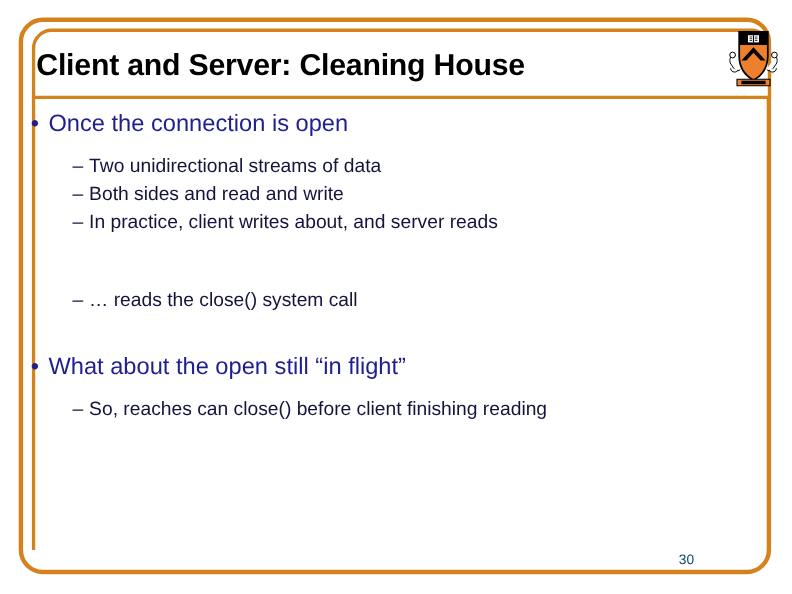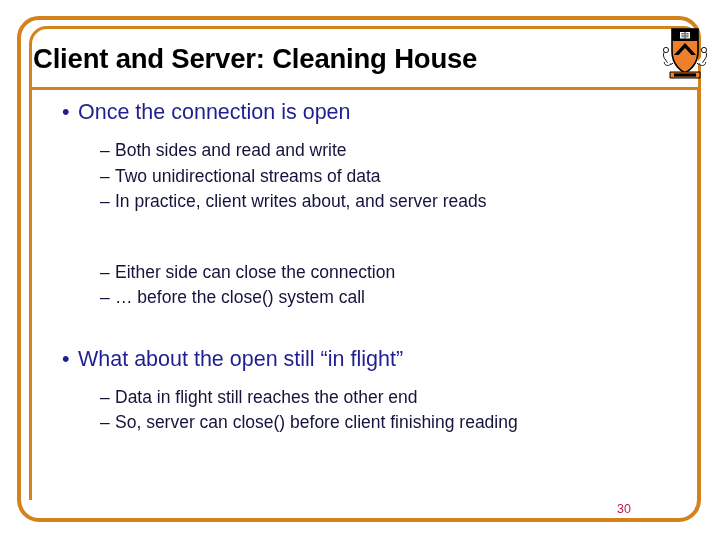--- a/index.html
+++ b/index.html
@@ -77,21 +77,21 @@
     position: absolute;
     left: 661px;
     top: 21px;
     width: 48px;
     height: 62px;
   }
 
   
   .content {
     position: absolute;
-    left: 58px;
+    left: 24px;
     top: 98px;
     width: 640px;
     height: 390px;
   }
 
   .block { margin-bottom: 14px; }
 
   .l1 {
     display: block;
     font-size: 21.5px;
@@ -122,21 +122,21 @@
 
   .gap-sm { height: 11px; }
   .gap-md { height: 20px; }
 
   
   .page-num {
     position: absolute;
     right: 28px;
     bottom: 24px;
     font-size: 12.5px;
-    color: #be185d;
+    color: #0c4a6e;
   }
 </style>
 </head>
 <body>
 
 <div id="slide">
 
   <div class="outer-frame"></div>
   <div class="title-panel"></div>
   <div class="inner-rail"></div>
@@ -176,39 +176,37 @@
       <path d="M9 51 H39 V57 H9 Z" fill="#EE7F2D" stroke="#000000" stroke-width="1"></path>
       <path d="M13 52.4 H35 V55.6 H13 Z" fill="#000000"></path>
     </svg>
   </div>
 
   <div class="content">
 
     <div class="block">
       <span class="l1"><span class="dot">•</span><span>Once the connection is open</span></span>
       <div class="gap-sm"></div>
+      <span class="l2"><span class="dash">–</span><span>Two unidirectional streams of data</span></span>
       <span class="l2"><span class="dash">–</span><span>Both sides and read and write</span></span>
-      <span class="l2"><span class="dash">–</span><span>Two unidirectional streams of data</span></span>
       <span class="l2"><span class="dash">–</span><span>In practice, client writes about, and server reads</span></span>
     </div>
 
     <div class="gap-md"></div>
 
     <div class="block">
       <div class="gap-sm"></div>
-      <span class="l2"><span class="dash">–</span><span>Either side can close the connection</span></span>
-      <span class="l2"><span class="dash">–</span><span>… before the close() system call</span></span>
+      <span class="l2"><span class="dash">–</span><span>… reads the close() system call</span></span>
     </div>
 
     <div class="gap-md"></div>
 
     <div class="block">
       <span class="l1"><span class="dot">•</span><span>What about the open still “in flight”</span></span>
       <div class="gap-sm"></div>
-      <span class="l2"><span class="dash">–</span><span>Data in flight still reaches the other end</span></span>
-      <span class="l2"><span class="dash">–</span><span>So, server can close() before client finishing reading</span></span>
+      <span class="l2"><span class="dash">–</span><span>So, reaches can close() before client finishing reading</span></span>
     </div>
 
   </div>
 
   <div class="page-num">30</div>
 
 </div>
 
 </body></html>

